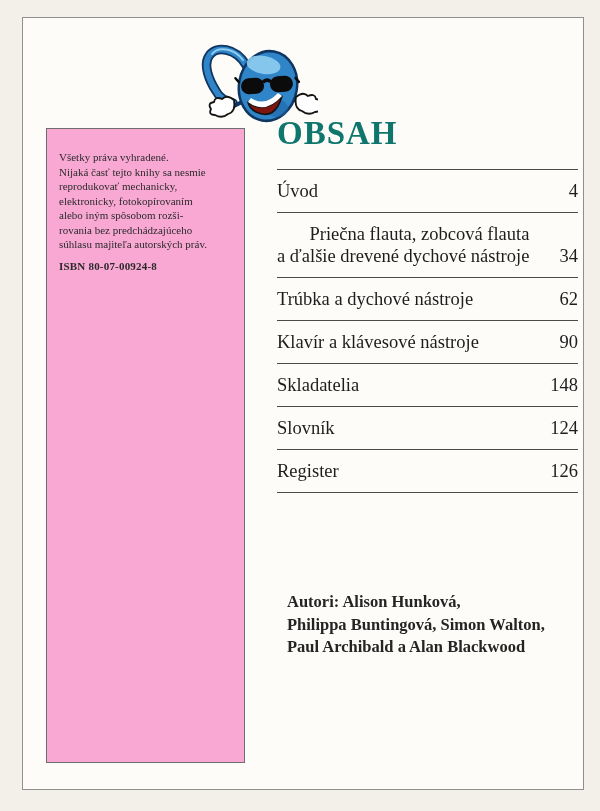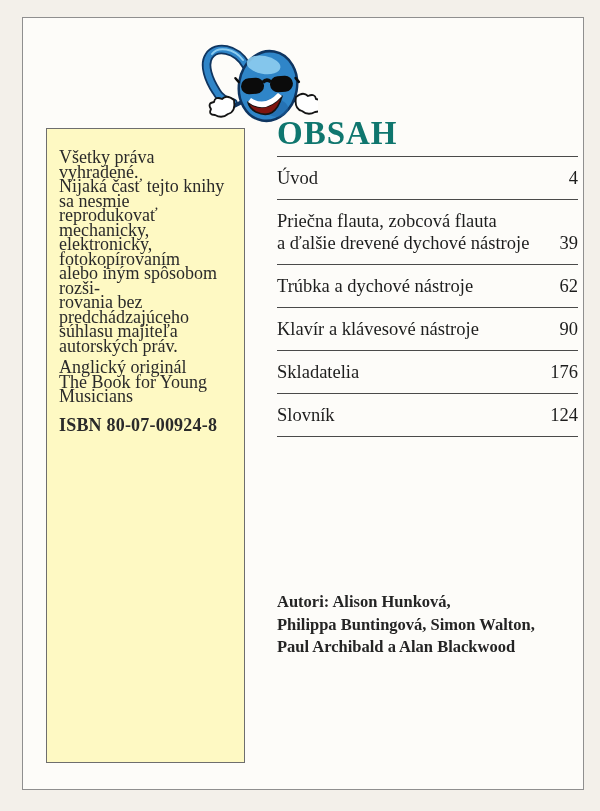--- a/index.html
+++ b/index.html
@@ -17,23 +17,23 @@
     width: 562px; height: 773px;
     border: 1px solid #8f8f8f;
     background: #fdfcf9;
   }
   
   .copyright-box {
     position: absolute;
     left: 46px; top: 128px;
     width: 199px; height: 635px;
     border: 1px solid #6e6e6e;
-    background: #fef9c3;
+    background: #f9a8d4;
     padding: 21px 8px 0 12px;
-    font-size: 18px;
+    font-size: 11px;
     line-height: 14.5px;
     color: #2a2a2a;
   }
   .copyright-box p { white-space: pre-line; }
   .copyright-box .para-rights   { margin-bottom: 7px; }
   .copyright-box .para-original { margin-bottom: 14px; }
   .copyright-box .isbn {
     font-weight: bold;
     letter-spacing: 0.2px;
   }
@@ -49,40 +49,40 @@
     position: absolute;
     left: 277px; top: 115px;
     font-size: 33px;
     font-weight: bold;
     letter-spacing: 1px;
     color: #0f766e;
   }
   
   .toc {
     position: absolute;
-    left: 277px; top: 156px;
+    left: 277px; top: 169px;
     width: 301px;
     border-top: 1px solid #4a4a4a;
   }
   .toc-row {
     display: flex;
     justify-content: space-between;
     align-items: center;
     height: 43px;
     border-bottom: 1px solid #4a4a4a;
     font-size: 18.5px;
   }
-  .toc-row.two-line { height: 65px; }
+  .toc-row.two-line { height: 65px; text-align: right; }
   .toc-label { white-space: pre-line; line-height: 22px; color: #1d1d1d; }
   .toc-page  { color: #1d1d1d; }
   .toc-row.two-line .toc-page { align-self: flex-end; margin-bottom: 10px; }
   
   .credits {
     position: absolute;
-    left: 277px; top: 591px;
+    left: 287px; top: 591px;
     width: 302px;
     font-size: 16.5px;
     font-weight: bold;
     line-height: 22.5px;
     color: #242424;
   }
   .credits p { white-space: pre-line; }
   .credits .authors { margin-bottom: 21px; }
 </style>
 </head>
@@ -91,22 +91,20 @@
 <div class="paper-frame"></div>
 
 <div class="copyright-box">
   <p class="para-rights">Všetky práva vyhradené.
 Nijaká časť tejto knihy sa nesmie
 reprodukovať mechanicky,
 elektronicky, fotokopírovaním
 alebo iným spôsobom rozši-
 rovania bez predchádzajúceho
 súhlasu majiteľa autorských práv.</p>
-  <p class="para-original">Anglický originál
-The Book for Young Musicians</p>
   <p class="isbn">ISBN 80-07-00924-8</p>
 </div>
 
 <div class="mascot">
   <svg viewBox="0 0 132 92" xmlns="http://www.w3.org/2000/svg">
 
     <path d="M60,21 C50,4 30,1 23,12 C17,21 23,36 30,47 C33,53 39,57 47,59" fill="none" stroke="#0f3560" stroke-width="9.5" stroke-linecap="round"></path>
     <path d="M60,21 C50,4 30,1 23,12 C17,21 23,36 30,47 C33,53 39,57 47,59" fill="none" stroke="#2f85c8" stroke-width="6" stroke-linecap="round"></path>
     <path d="M57,16 C48,4 32,2 26,10" fill="none" stroke="#8ecdf0" stroke-width="2" stroke-linecap="round"></path>
 
@@ -140,37 +138,41 @@
 <h1 class="page-title">OBSAH</h1>
 
 <div class="toc">
   <div class="toc-row">
     <span class="toc-label">Úvod</span>
     <span class="toc-page">4</span>
   </div>
   <div class="toc-row two-line">
     <span class="toc-label">Priečna flauta, zobcová flauta
 a ďalšie drevené dychové nástroje</span>
-    <span class="toc-page">39</span>
+    <span class="toc-page">34</span>
   </div>
   <div class="toc-row">
     <span class="toc-label">Trúbka a dychové nástroje</span>
     <span class="toc-page">62</span>
   </div>
   <div class="toc-row">
     <span class="toc-label">Klavír a klávesové nástroje</span>
     <span class="toc-page">90</span>
   </div>
   <div class="toc-row">
     <span class="toc-label">Skladatelia</span>
-    <span class="toc-page">176</span>
+    <span class="toc-page">148</span>
   </div>
   <div class="toc-row">
     <span class="toc-label">Slovník</span>
     <span class="toc-page">124</span>
+  </div>
+  <div class="toc-row">
+    <span class="toc-label">Register</span>
+    <span class="toc-page">126</span>
   </div>
 </div>
 
 <div class="credits">
   <p class="authors">Autori: Alison Hunková,
 Philippa Buntingová, Simon Walton,
 Paul Archibald a Alan Blackwood</p>
 </div>
 
 </body></html>

